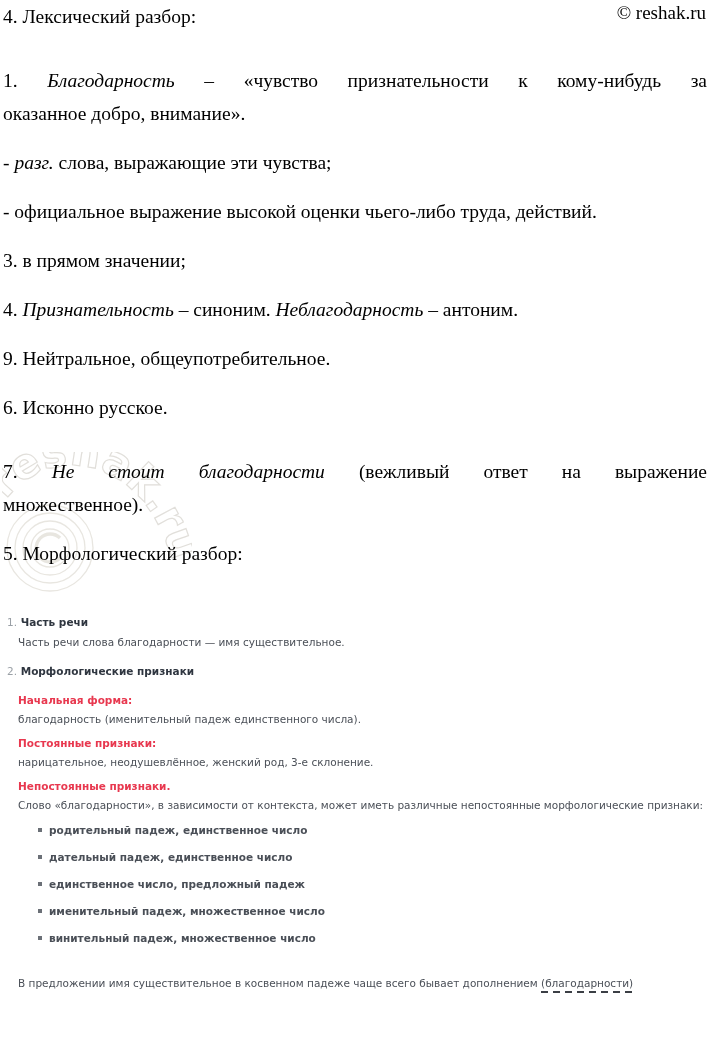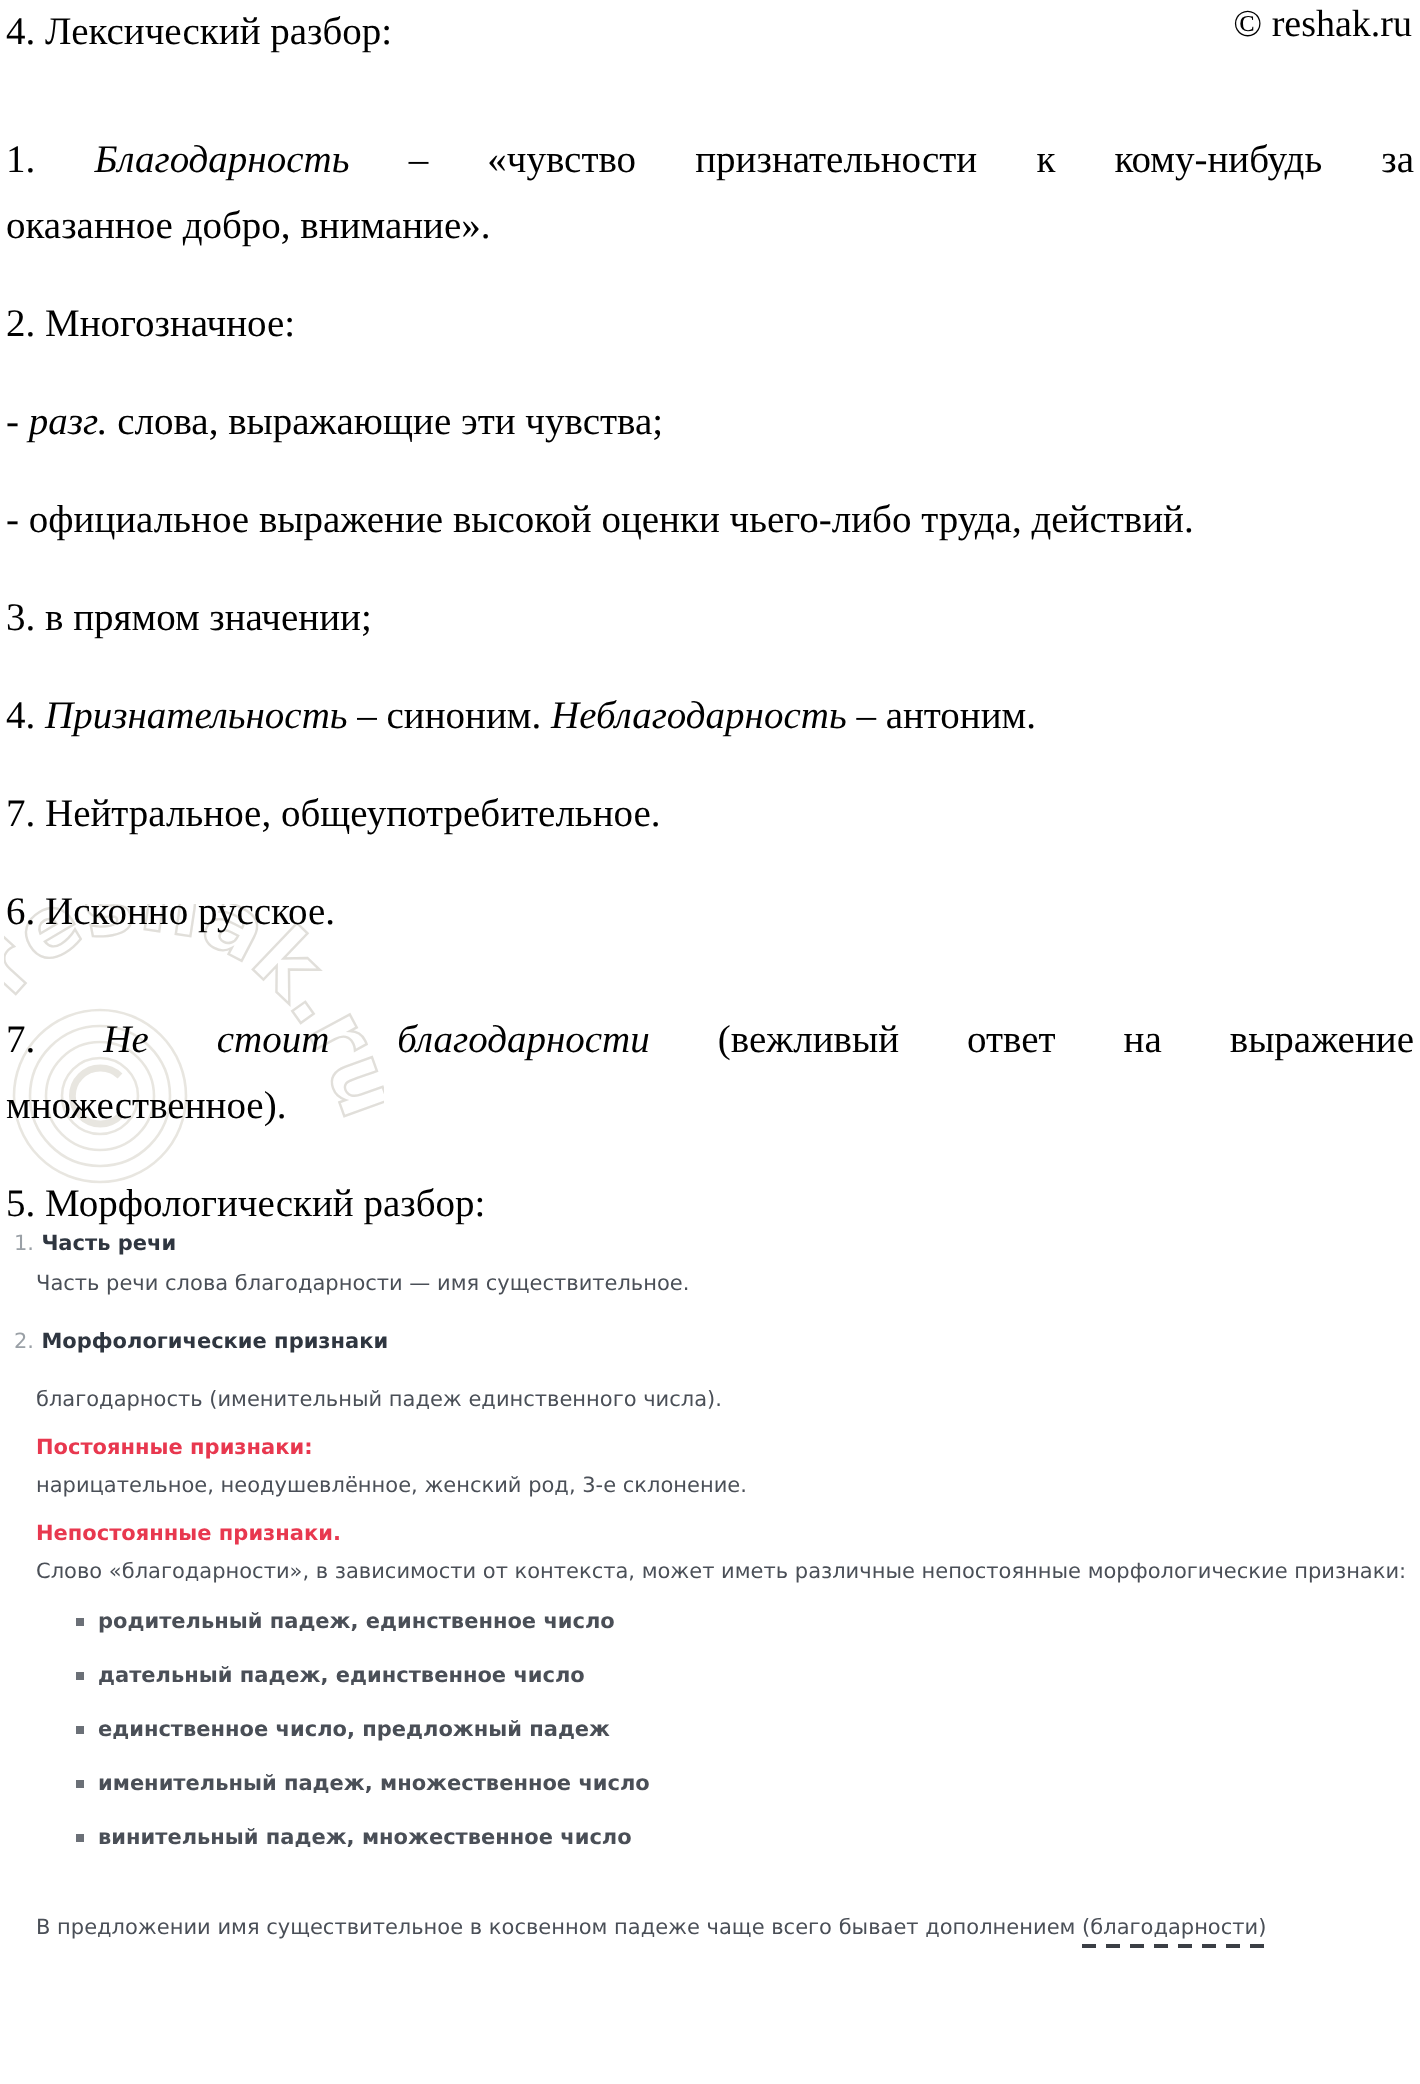--- a/index.html
+++ b/index.html
@@ -193,41 +193,40 @@
 
   <p class="para force">
     <span class="l">
       <span>1.</span>
       <i>Благодарность</i>
       <span>– «чувство признательности к кому-нибудь за</span>
     </span>
     <span class="l2">оказанное добро, внимание».</span>
   </p>
 
-  <p class="para nojust">2. Многозначное:</p>
 
   <p class="para nojust">
     <span>-</span>
     <i>разг.</i>
     <span>слова, выражающие эти чувства;</span>
   </p>
 
   <p class="para nojust">- официальное выражение высокой оценки чьего-либо труда, действий.</p>
 
   <p class="para nojust">3. в прямом значении;</p>
 
   <p class="para nojust">
     <span>4.</span>
     <i>Признательность</i>
     <span>– синоним.</span>
     <i>Неблагодарность</i>
     <span>– антоним.</span>
   </p>
 
-  <p class="para nojust">7. Нейтральное, общеупотребительное.</p>
+  <p class="para nojust">9. Нейтральное, общеупотребительное.</p>
 
   <p class="para nojust">6. Исконно русское.</p>
 
   <p class="para force">
     <span class="l">
       <span>7.</span>
       <i>Не стоит благодарности</i>
       <span>(вежливый ответ на выражение</span>
     </span>
     <span class="l2">множественное).</span>
@@ -250,20 +249,21 @@
   <div class="gap-a"></div>
 
   <div class="m-sec">
     <div class="m-head">
       <span class="num">2.</span>
       <span>Морфологические признаки</span>
     </div>
 
     <div class="gap-b"></div>
 
+    <div class="m-sub">Начальная форма:</div>
     <div class="m-body">благодарность (именительный падеж единственного числа).</div>
 
     <div class="gap-c"></div>
 
     <div class="m-sub">Постоянные признаки:</div>
     <div class="m-body">нарицательное, неодушевлённое, женский род, 3-е склонение.</div>
 
     <div class="gap-d"></div>
 
     <div class="m-sub">Непостоянные признаки.</div>

